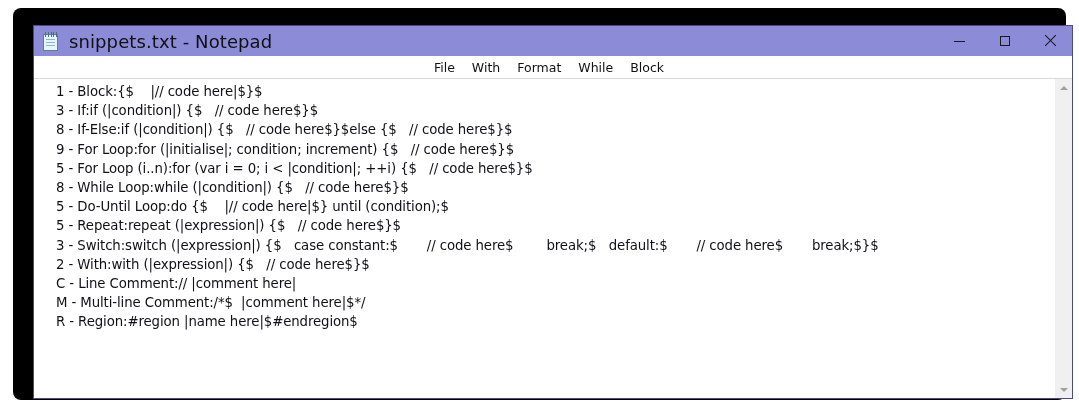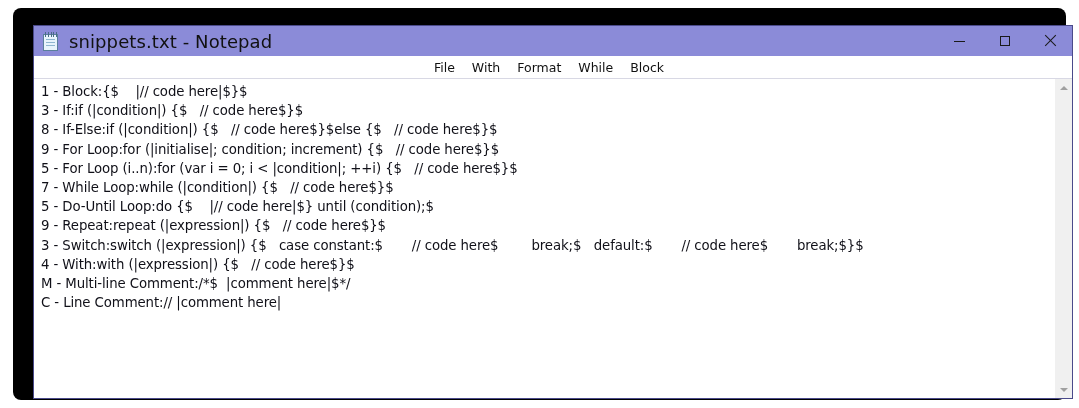--- a/index.html
+++ b/index.html
@@ -148,21 +148,21 @@
 
   
   #body-row {
     flex: 1 1 auto;
     display: flex;
     min-height: 0;
     background: #ffffff;
   }
   #textarea {
     flex: 1 1 auto;
-    padding: 3px 0 0 7px;
+    padding: 3px 0 0 22px;
     overflow: hidden;
     background: #ffffff;
   }
   .text-line {
     font-family: "DejaVu Sans", sans-serif;
     font-size: 13.3px;
     line-height: 19.2px;
     color: #101018;
     white-space: pre;
     letter-spacing: -0.1px;
@@ -242,27 +242,28 @@
     </div>
 
     <div id="body-row">
 
       <div id="textarea">
         <div class="text-line">1 - Block:{$    |// code here|$}$</div>
         <div class="text-line">3 - If:if (|condition|) {$   // code here$}$</div>
         <div class="text-line">8 - If-Else:if (|condition|) {$   // code here$}$else {$   // code here$}$</div>
         <div class="text-line">9 - For Loop:for (|initialise|; condition; increment) {$   // code here$}$</div>
         <div class="text-line">5 - For Loop (i..n):for (var i = 0; i &lt; |condition|; ++i) {$   // code here$}$</div>
-        <div class="text-line">7 - While Loop:while (|condition|) {$   // code here$}$</div>
+        <div class="text-line">8 - While Loop:while (|condition|) {$   // code here$}$</div>
         <div class="text-line">5 - Do-Until Loop:do {$    |// code here|$} until (condition);$</div>
-        <div class="text-line">9 - Repeat:repeat (|expression|) {$   // code here$}$</div>
+        <div class="text-line">5 - Repeat:repeat (|expression|) {$   // code here$}$</div>
         <div class="text-line">3 - Switch:switch (|expression|) {$   case constant:$       // code here$        break;$   default:$       // code here$       break;$}$</div>
-        <div class="text-line">4 - With:with (|expression|) {$   // code here$}$</div>
+        <div class="text-line">2 - With:with (|expression|) {$   // code here$}$</div>
+        <div class="text-line">C - Line Comment:// |comment here|</div>
         <div class="text-line">M - Multi-line Comment:/*$  |comment here|$*/</div>
-        <div class="text-line">C - Line Comment:// |comment here|</div>
+        <div class="text-line">R - Region:#region |name here|$#endregion$</div>
       </div>
 
       <div id="vscroll">
         <div class="sb-arrow sb-up">
             <span></span>
           </div>
         <div class="sb-track"></div>
         <div class="sb-arrow sb-down">
             <span></span>
           </div>

